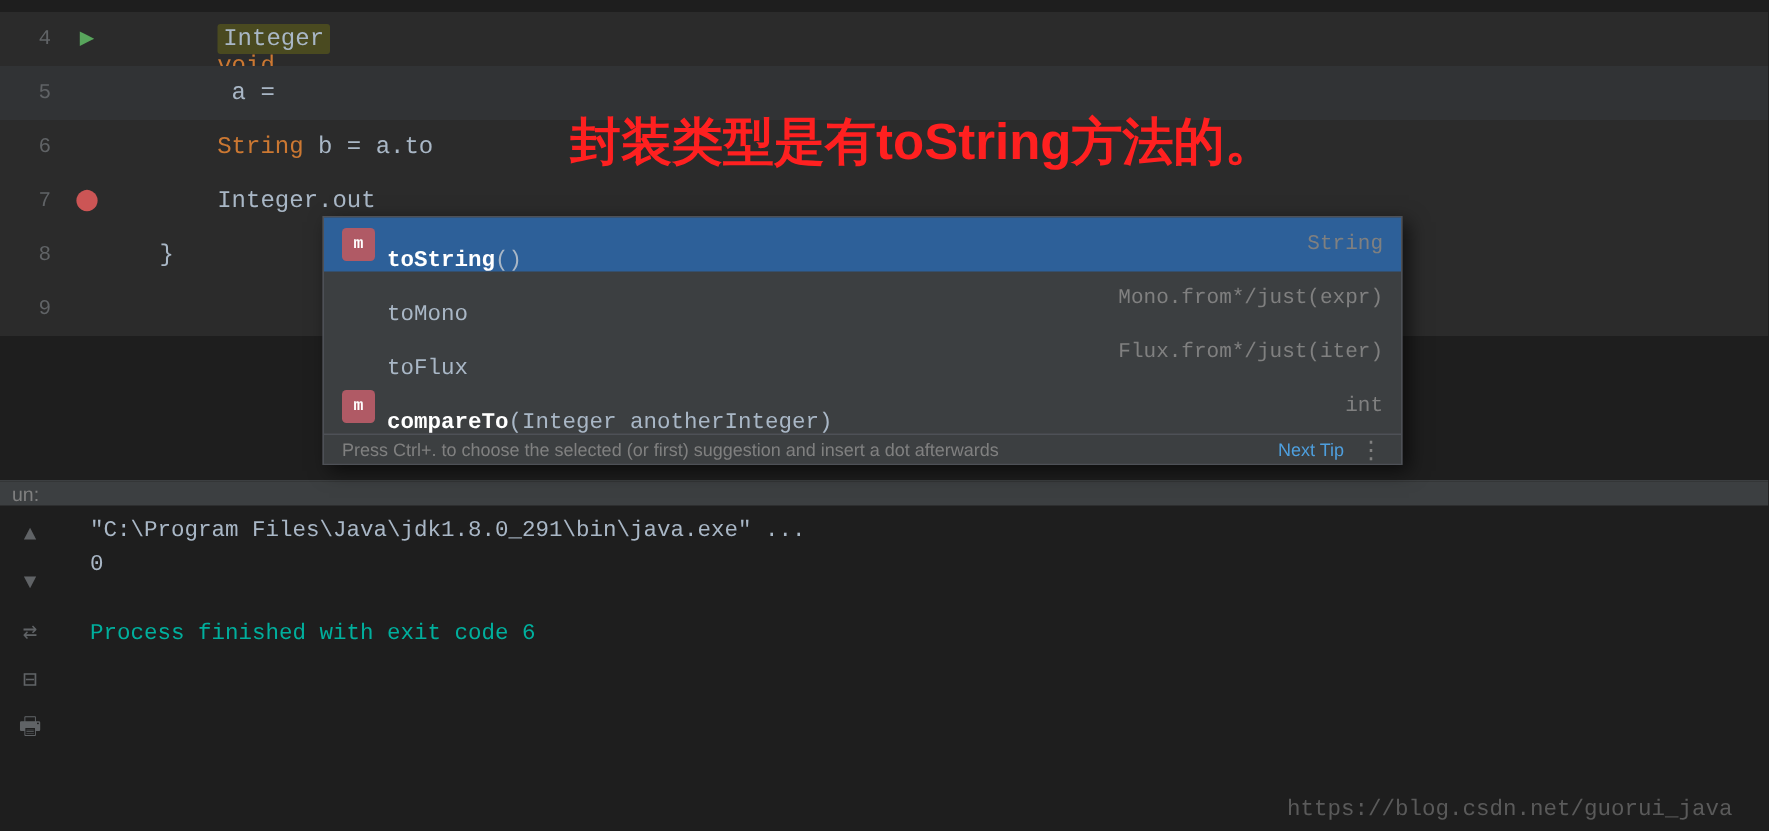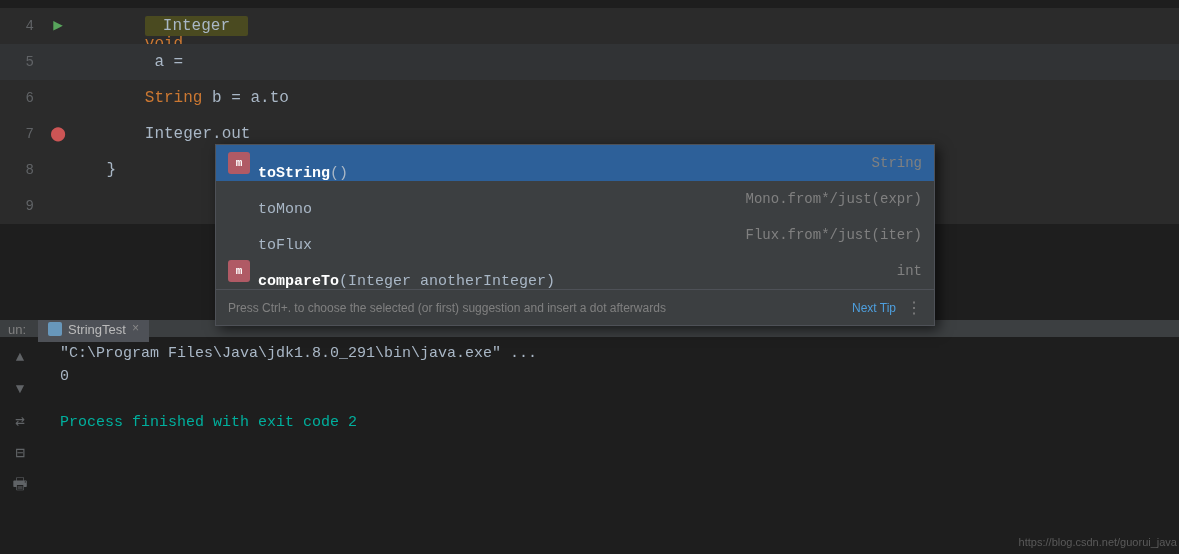--- a/index.html
+++ b/index.html
@@ -129,21 +129,21 @@
       font-size: 14px;
       margin-left: 12px;
     }
 
     .autocomplete-footer {
       background: #3c3f41;
       border-top: 1px solid #4e5157;
       padding: 4px 12px;
       display: flex;
       align-items: center;
-      height: 36px;
+      height: 20px;
     }
 
     .footer-hint {
       color: #808080;
       font-size: 12px;
       flex: 1;
       font-family: Arial, sans-serif;
     }
 
     .footer-link {
@@ -256,24 +256,24 @@
       color: #a9b7c6;
     }
 
     .run-output-process {
       color: #00af9d;
     }
 
     .watermark {
       position: absolute;
       bottom: 6px;
-      right: 2px;
+      right: 24px;
       color: #5a5a5a;
-      font-size: 11px;
-      font-family: Liberation Sans, sans-serif;
+      font-size: 15px;
+      font-family: Liberation Mono, monospace;
     }
 
     
     .gutter-icon {
       width: 16px;
       height: 16px;
       display: inline-flex;
       align-items: center;
       justify-content: center;
       margin-right: 2px;
@@ -310,21 +310,21 @@
         <span class="fn">test02</span>
         <span>(){</span>
       </span>
     </div>
 
     <div class="code-line line-5" style="background:#313335;">
       <span class="line-number">5</span>
       <span class="gutter-icon">&nbsp;&nbsp;</span>
       <span class="line-content">
         
-        <span style="background:#4a4a20; padding:1px 18px; border-radius:2px; color:#a9b7c6;">Integer</span>
+        <span style="background:#4a4a20; padding:1px 4px; border-radius:2px; color:#a9b7c6;">Integer</span>
         <span> a = </span>
         <span class="num">0</span>
         <span>;</span>
       </span>
     </div>
 
     <div class="code-line" style="background:#2b2b2b;">
       <span class="line-number">6</span>
       <span class="gutter-icon">&nbsp;&nbsp;</span>
       <span class="line-content">        <span style="color:#cc7832;">String</span> b = a.to</span>
@@ -345,20 +345,21 @@
     </div>
 
     <div class="code-line" style="background:#2b2b2b;">
       <span class="line-number">9</span>
       <span class="gutter-icon">&nbsp;&nbsp;</span>
       <span class="line-content"></span>
     </div>
 
   </div>
 
+  <div class="annotation-text">封装类型是有toString方法的。</div>
 
   <div class="autocomplete-popup">
 
     <div class="autocomplete-item selected">
       <span class="ac-icon">m</span>
       <span class="ac-name">
         <span class="bold">toString</span><span>()</span>
       </span>
       <span class="ac-return">String</span>
     </div>
@@ -387,33 +388,28 @@
       <span class="footer-hint">Press Ctrl+. to choose the selected (or first) suggestion and insert a dot afterwards</span>
       <span class="footer-link">Next Tip</span>
       <span class="footer-dots">⋮</span>
     </div>
   </div>
 </div>
 
 <div class="run-panel">
   <div class="run-tabs">
     <span class="run-tab-label">un:</span>
-    <div class="run-tab">
-      <span class="run-tab-icon" style="background:#6897bb; width:14px; height:14px; border-radius:2px; display:inline-block;"></span>
-      <span class="run-tab-name">StringTest</span>
-      <span class="run-tab-close">×</span>
-    </div>
   </div>
   <div class="run-content">
     <div class="run-side-buttons">
       <div class="side-btn">▲</div>
       <div class="side-btn">▼</div>
       <div class="side-btn" style="font-size:16px;">⇄</div>
       <div class="side-btn" style="font-size:16px;">⊟</div>
       <div class="side-btn" style="font-size:16px;">🖶</div>
     </div>
     <div class="run-output-line run-output-path">"C:\Program Files\Java\jdk1.8.0_291\bin\java.exe" ...</div>
     <div class="run-output-line run-output-0">0</div>
     <div class="run-output-line">&nbsp;</div>
-    <div class="run-output-line run-output-process">Process finished with exit code 2</div>
+    <div class="run-output-line run-output-process">Process finished with exit code 6</div>
     <div class="watermark">https://blog.csdn.net/guorui_java</div>
   </div>
 </div>
 
 </body></html>

